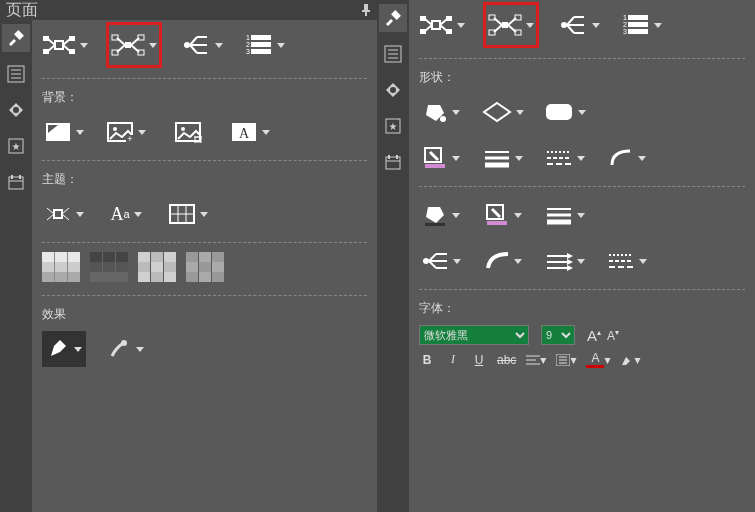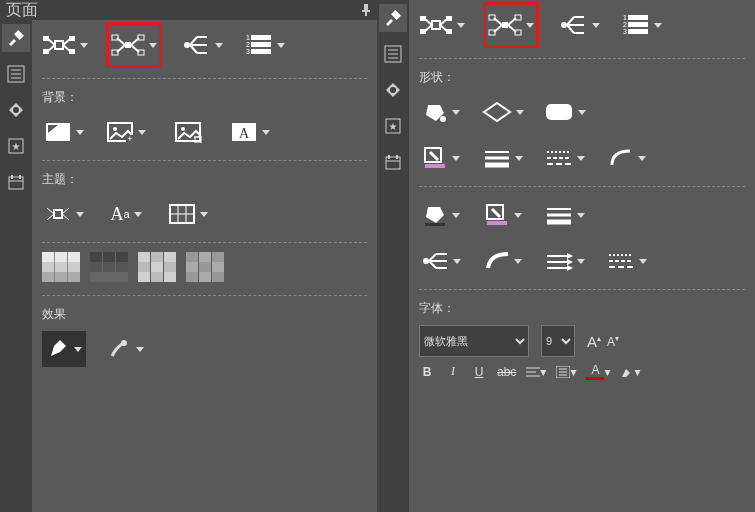--- a/index.html
+++ b/index.html
@@ -16,21 +16,21 @@
 .content{flex:1;padding:2px 10px;overflow:hidden;}
 .row{display:flex;align-items:center;gap:18px;margin-bottom:10px;min-height:36px;}
 .hr{border-top:1px dashed #888;margin:6px 0 10px 0;}
 .label{font-size:12px;color:#ddd;margin:2px 0 8px 0;}
 .iconbtn{display:flex;align-items:center;justify-content:center;height:36px;min-width:44px;color:#fff;position:relative;}
 .iconbtn .dd{width:0;height:0;border-left:4px solid transparent;border-right:4px solid transparent;border-top:5px solid #ddd;margin-left:4px;}
 .iconbtn.small{height:28px;min-width:36px;}
 .selbox{border:3px solid #d81e1e;padding:2px;}
 svg{display:block;}
 .fontrow{display:flex;align-items:center;gap:6px;}
-select,input{background:#404040;color:#ddd;border:1px solid #777;height:32px;font-size:11px;}
+select,input{background:#15803d;color:#ddd;border:1px solid #777;height:20px;font-size:11px;}
 .fmtrow{display:flex;align-items:center;gap:10px;margin-top:6px;color:#ddd;font-size:12px;}
 .fmtrow span{display:inline-flex;align-items:center;justify-content:center;min-width:16px;}
 .iconbtn.dark{background:#333;}
 .rainbowset{display:flex;gap:10px;}
 .rainbow{width:38px;height:30px;}
 </style>
 </head>
 <body>
 
 <div class="stage">

